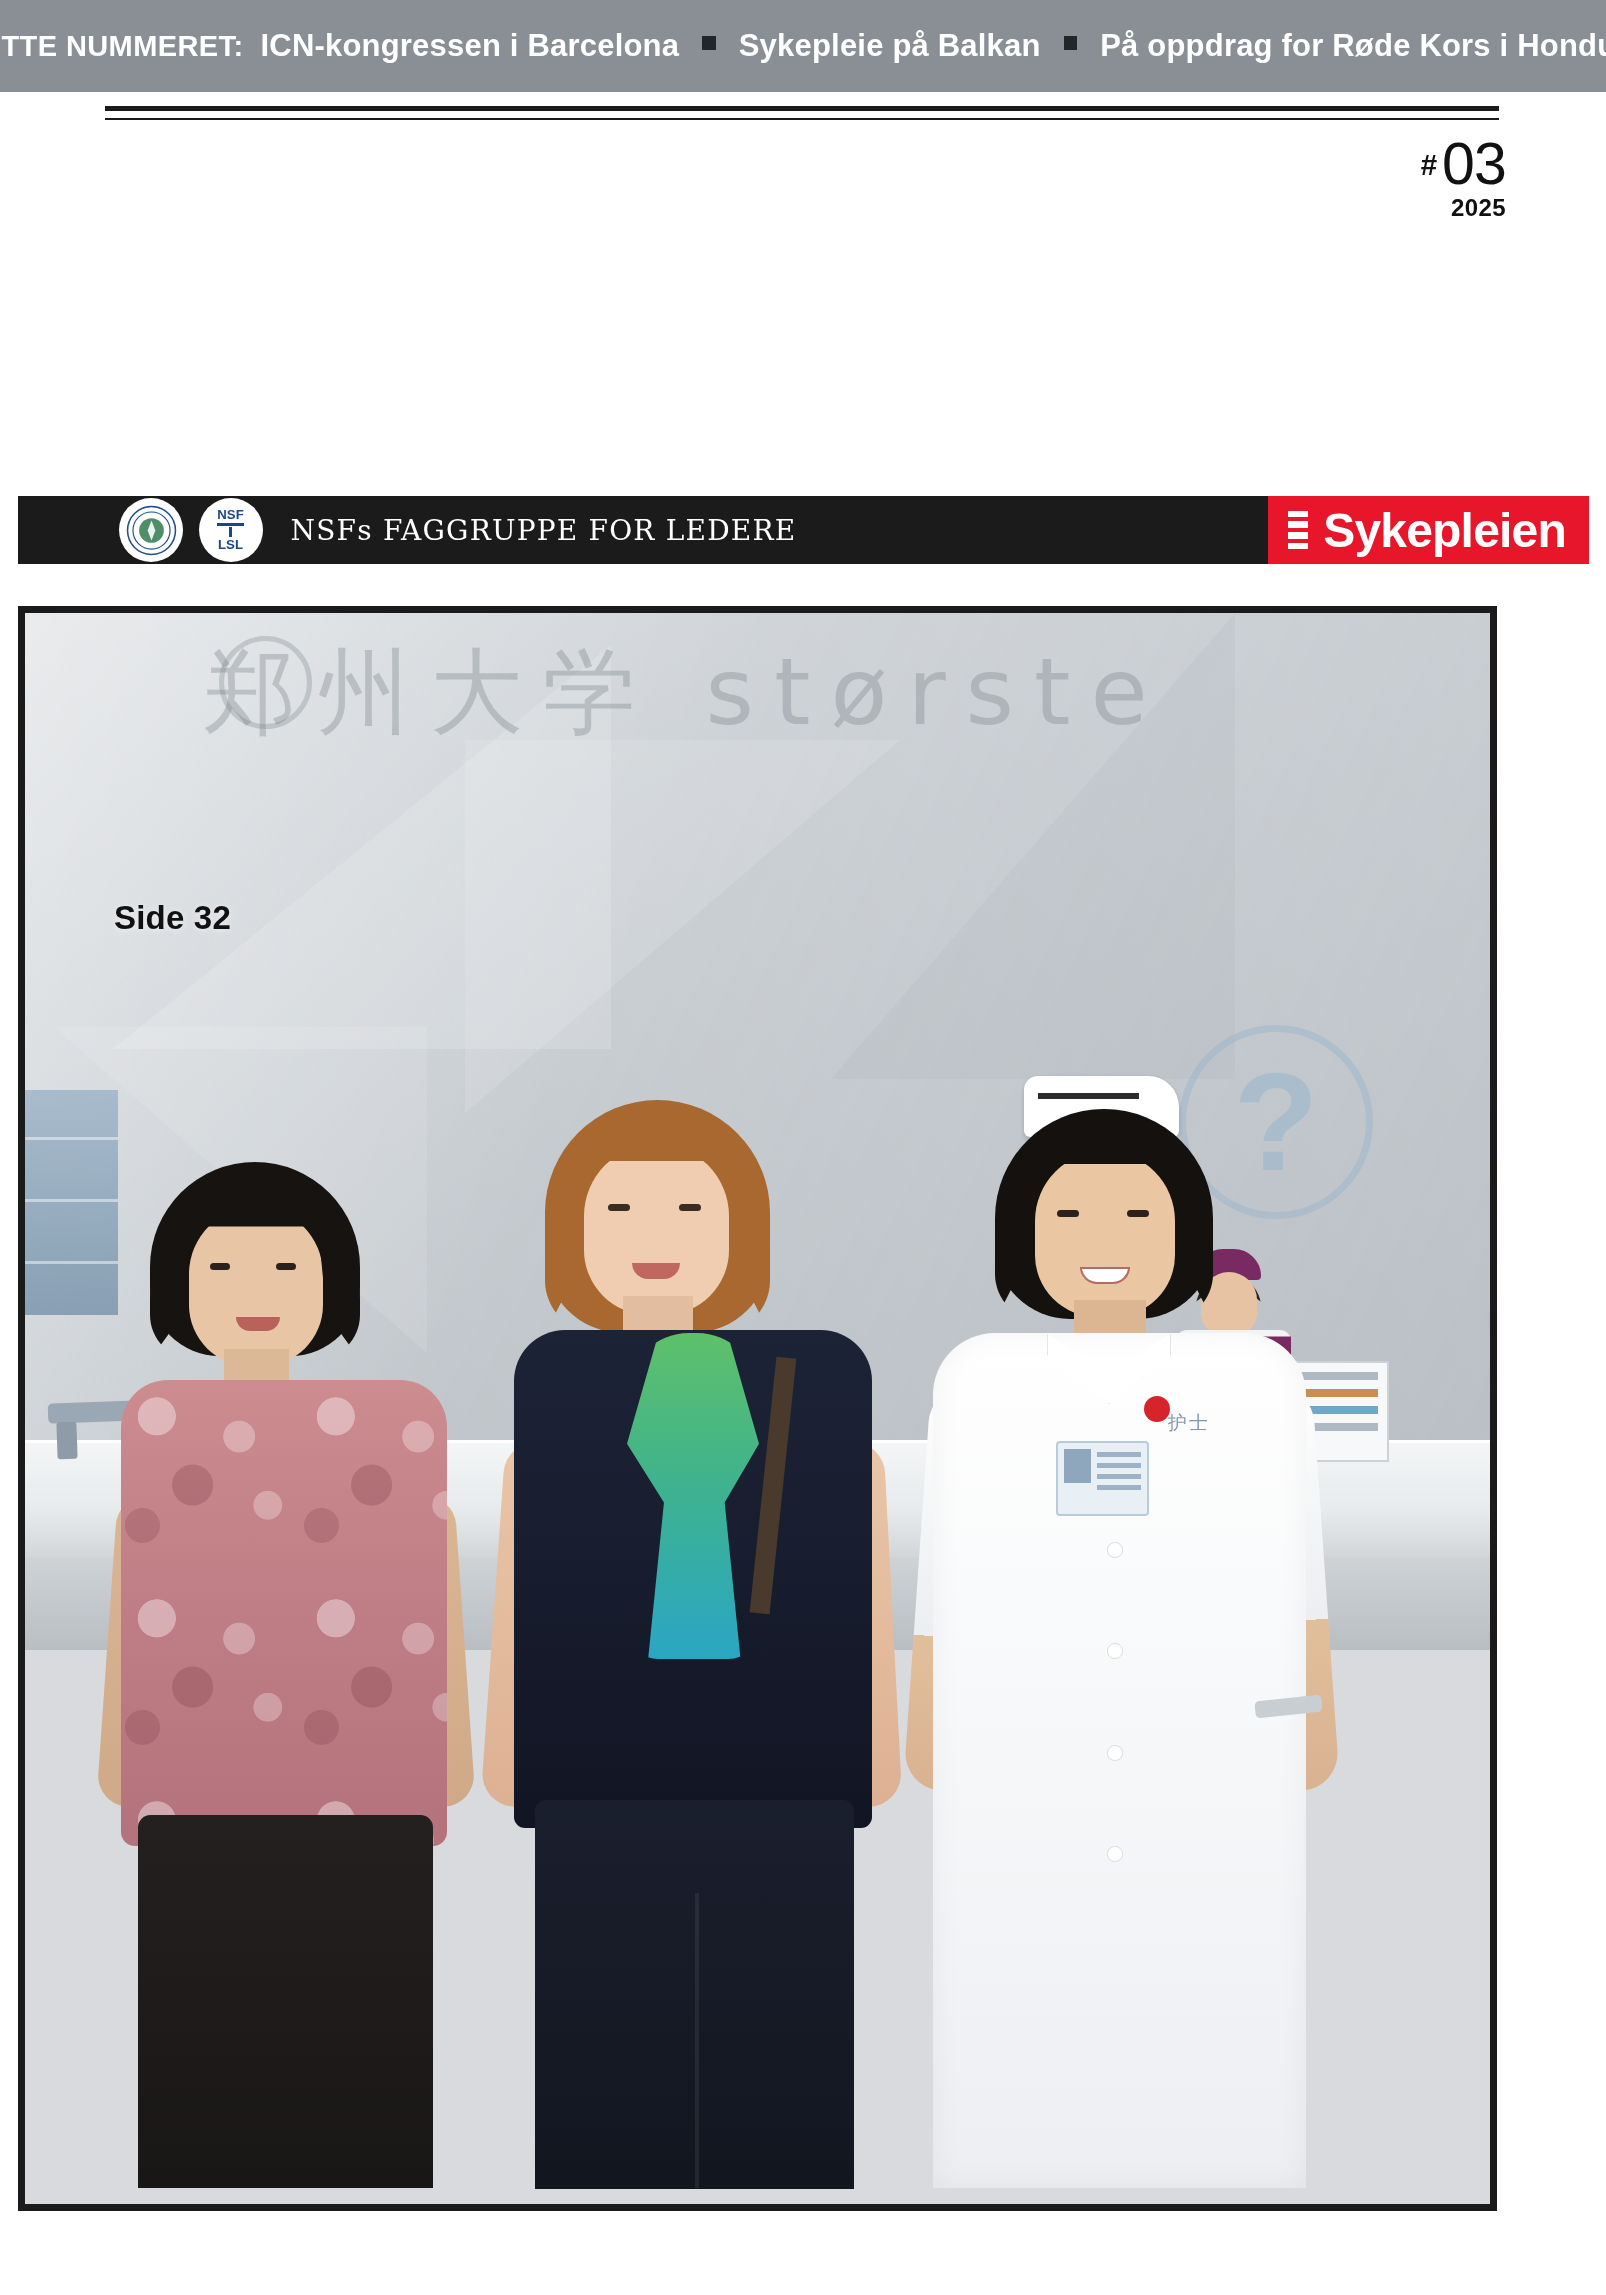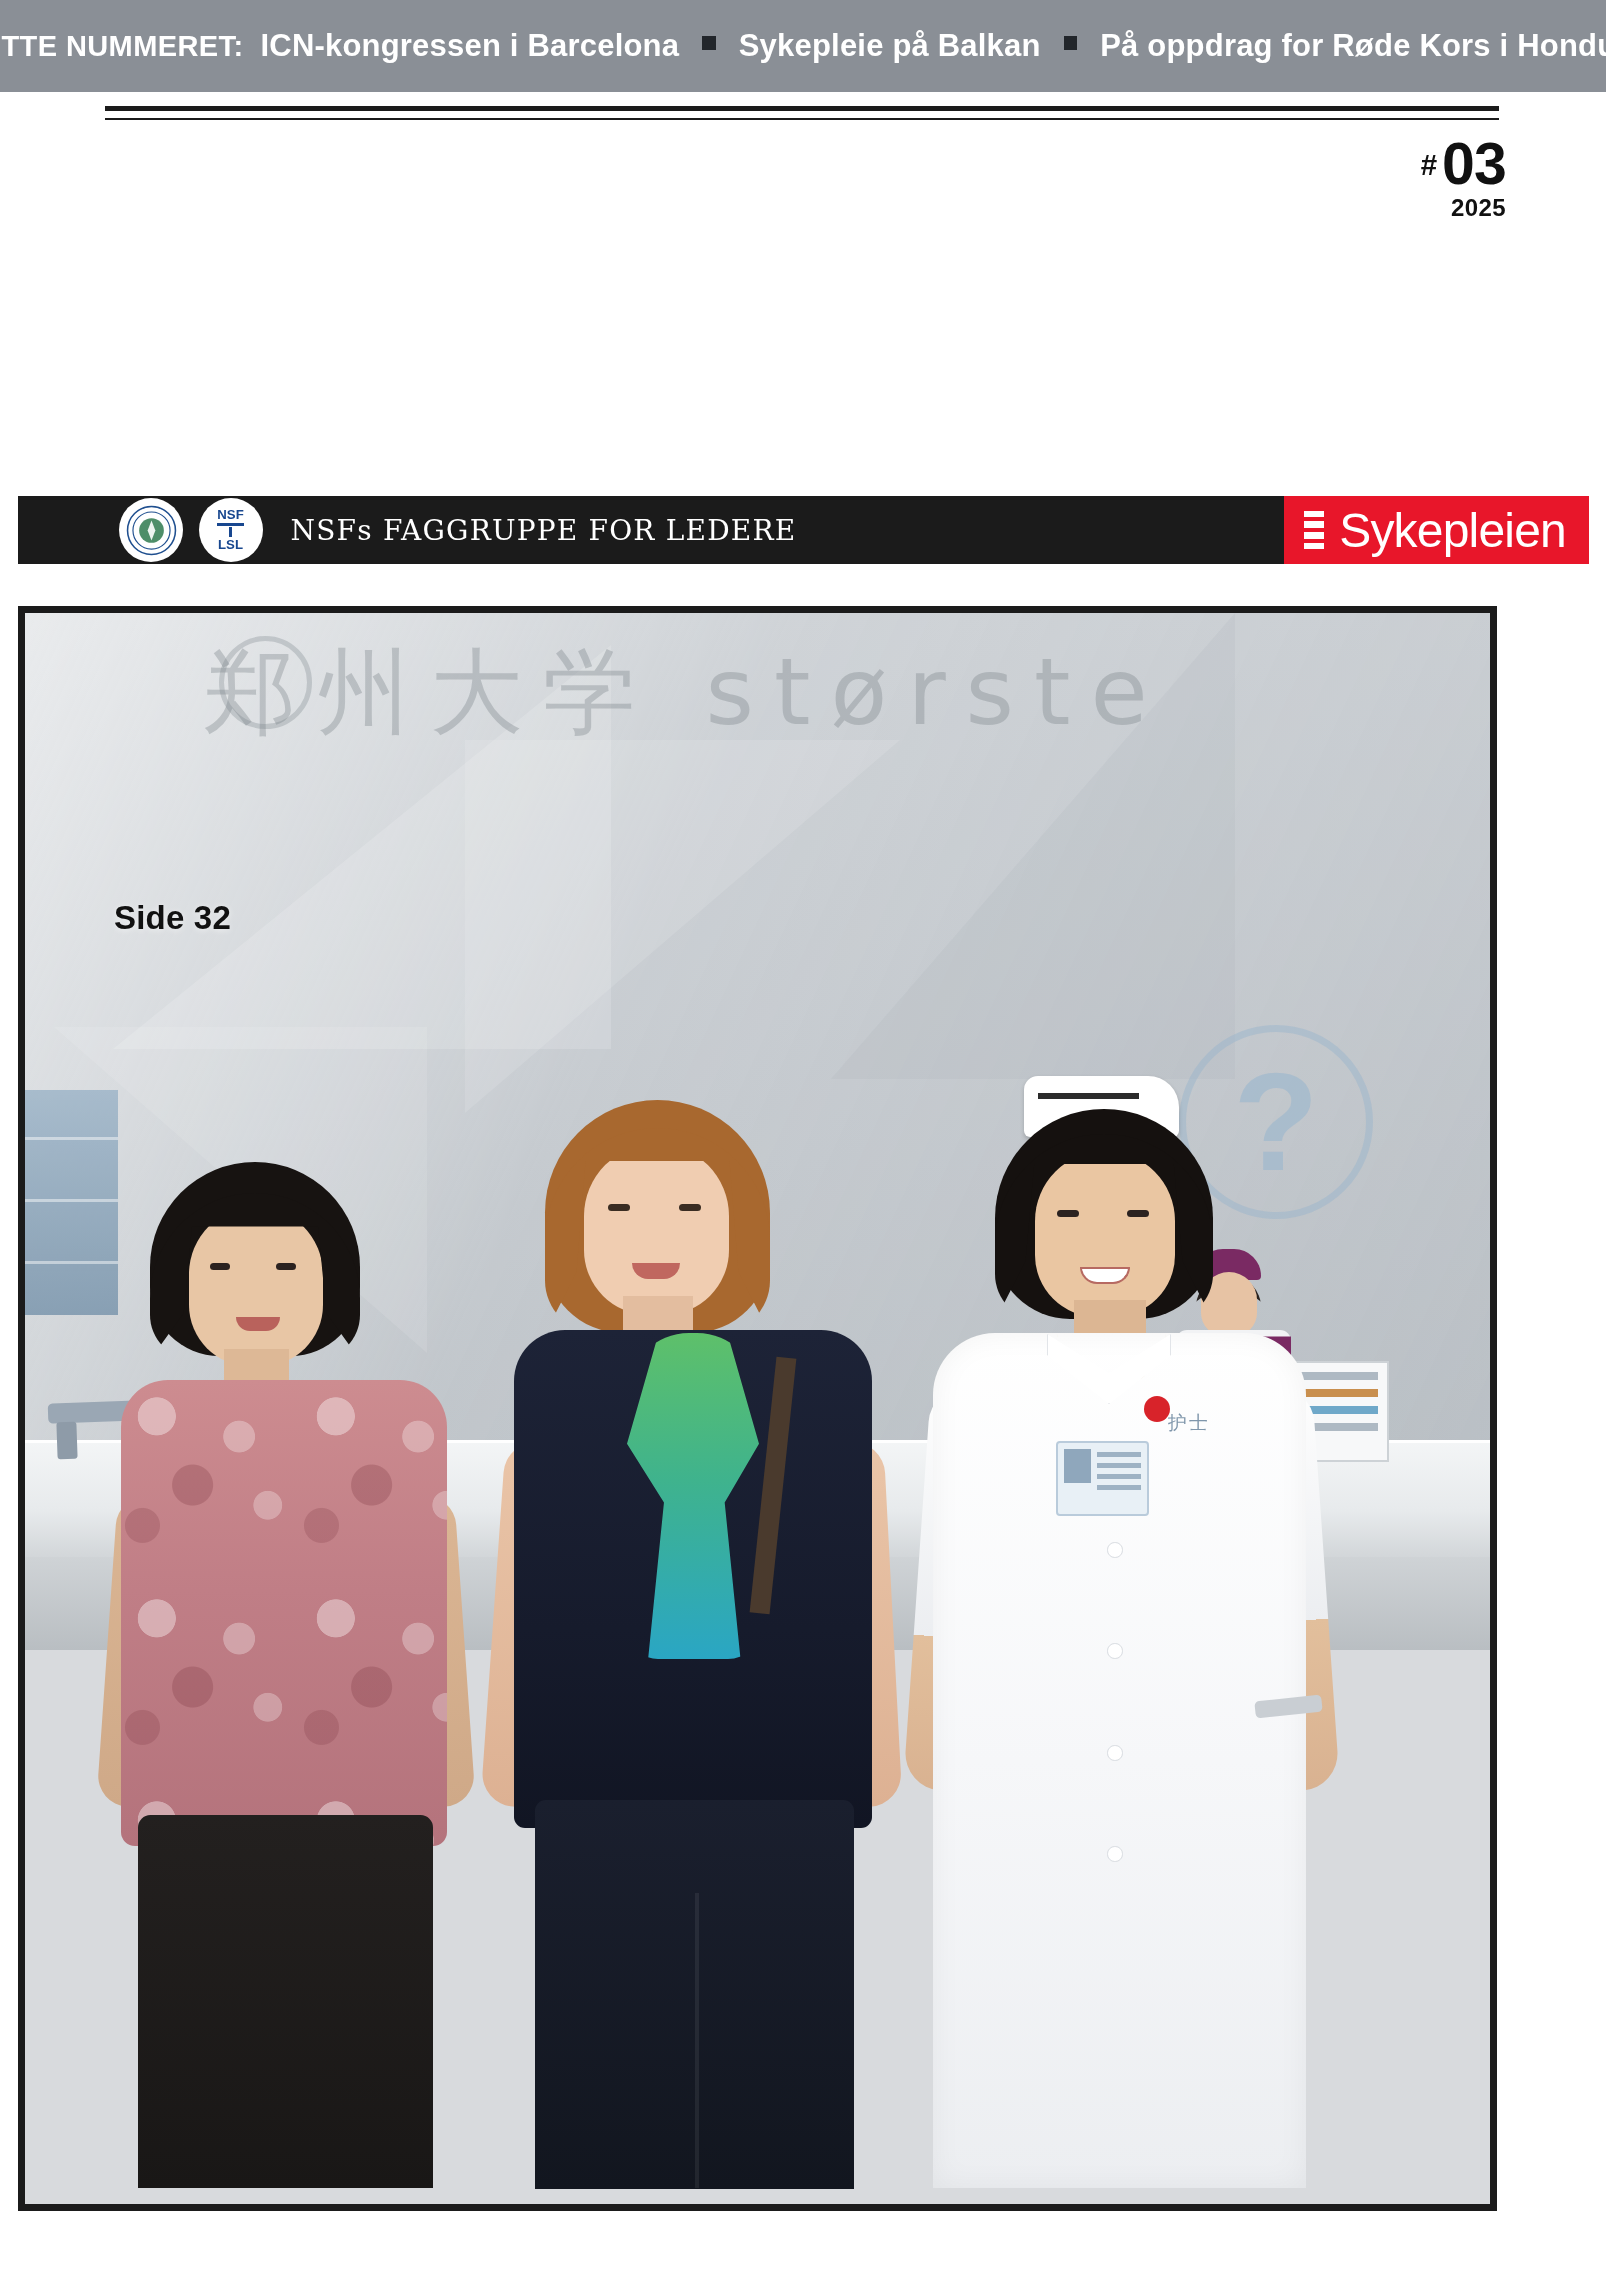--- a/index.html
+++ b/index.html
@@ -83,21 +83,21 @@
     gap: 4.7px;
   }
   .issue-hash {
     font-size: 29.5px;
     font-weight: bold;
     position: relative;
     top: -9.3px;
   }
   .issue-num {
     font-size: 59px;
-    font-weight: bold;
+    font-weight: normal;
     line-height: 0.9;
     letter-spacing: -0.8px;
   }
   .issue-year {
     font-size: 24px;
     font-weight: bold;
     margin-top: 3.1px;
     letter-spacing: 0.4px;
   }
 
@@ -184,21 +184,21 @@
     gap: 4.7px;
   }
   .brand-bars i {
     display: block;
     width: 20px; height: 6.2px;
     background: #ffffff;
   }
   .brand-name {
     color: #ffffff;
     font-size: 48px;
-    font-weight: normal;
+    font-weight: bold;
     letter-spacing: -0.8px;
   }
 
   
   .cover {
     position: absolute;
     left: 18px; top: 606px;
     width: 1479px;
     height: 1605px;
     border: 7px solid #1b1b1b;

